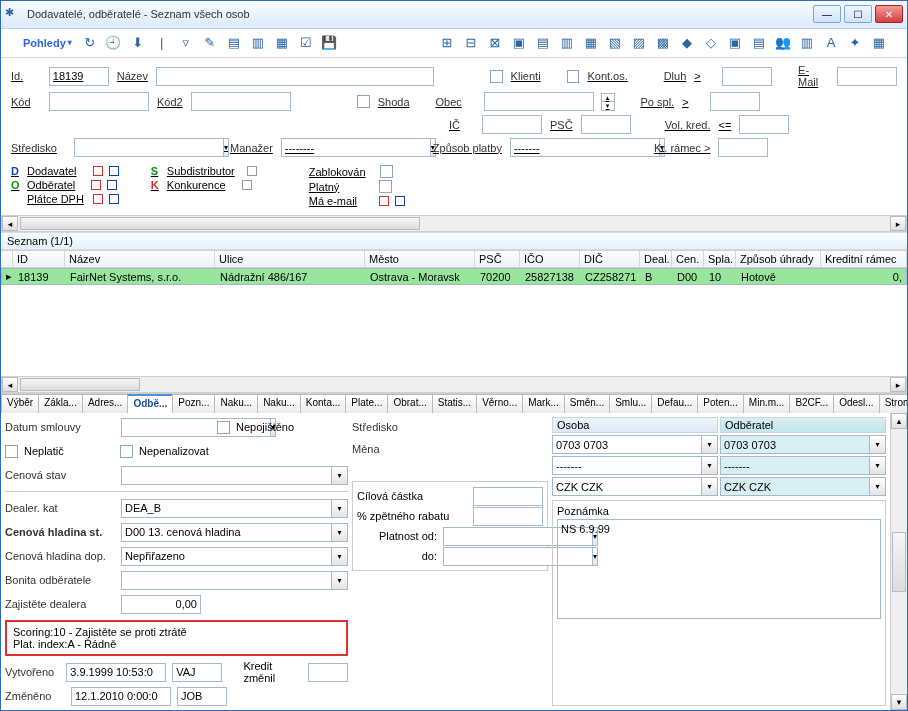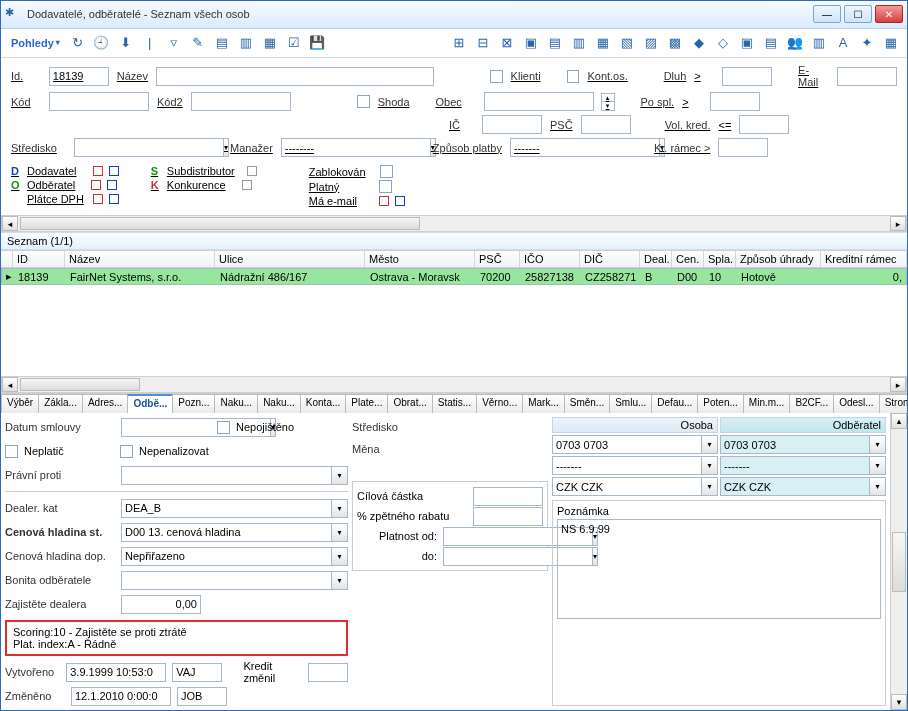--- a/index.html
+++ b/index.html
@@ -5,21 +5,21 @@
 * { box-sizing: border-box; font-family: Tahoma, Arial, sans-serif; font-size: 11px; }
 body { margin: 0; background: #fff; }
 .window { width: 908px; height: 711px; border: 1px solid #2e6bb8; display: flex; flex-direction: column; }
 .titlebar { height: 28px; background: linear-gradient(#f7fbff,#dbeafc); display: flex; align-items: center; padding: 0 4px; border-bottom: 1px solid #b8d4ef; }
 .titlebar-icon { width: 16px; height: 16px; margin-right: 6px; color:#2b64a8; }
 .titlebar-text { flex: 1; color: #333; }
 .win-btns { display: flex; gap: 3px; }
 .win-btn { width: 28px; height: 18px; border: 1px solid #7aa7d2; background: linear-gradient(#eef6fd,#cfe4f7); border-radius: 2px; display: flex; align-items: center; justify-content: center; font-size: 10px; }
 .win-btn.close { background: linear-gradient(#f49a9a,#d43f3f); border-color:#a12828; color:#fff; }
 
-.toolbar { height: 30px; display: flex; align-items: center; padding: 0 6px; gap: 4px; border-bottom: 1px solid #d6d6d6; justify-content: center; }
+.toolbar { height: 30px; display: flex; align-items: center; padding: 0 18px; gap: 4px; border-bottom: 1px solid #d6d6d6; justify-content: center; }
 .toolbar .views { color: #2b64d8; font-weight: bold; display:flex; align-items:center; gap:2px; padding:2px 4px; }
 .tool-icon { width: 20px; height: 20px; border: 1px solid transparent; display: flex; align-items: center; justify-content: center; font-size: 13px; color: #2b64a8; }
 
 .filter-area { padding: 6px 10px 8px; display:flex; flex-direction:column; gap:4px;text-decoration:underline; }
 .row { display:flex; align-items:center; gap:8px; }
 .lbl { color:#333; }
 .inp { border:1px solid #a6b8cc; background:#fff; height:19px; padding:0 3px; }
 .sel { border:1px solid #a6b8cc; background:#fff; height:19px; }
 .chk { width:13px; height:13px; border:1px solid #8aa6c4; display:inline-block; background:#fff; vertical-align:middle; }
 .color-sq { width:10px; height:10px; border:1px solid; display:inline-block; margin-right:2px; }
@@ -54,21 +54,21 @@
 
 .field-row { display:flex; align-items:center; gap:6px; height:20px; }
 .field-row .fl { width:110px; color:#333; }
 .field-row .fv { flex:1; }
 .combo { display:flex; }
 .combo .inp { flex:1; }
 .combo .btn { width:16px; height:19px; border:1px solid #a6b8cc; border-left:none; background:linear-gradient(#fff,#e4e4e4); display:flex; align-items:center; justify-content:center; font-size:8px; }
 
 .highlight-box { border:2px solid #e03030; margin:2px 0; padding:4px 6px; }
 
-.panel-head { background:linear-gradient(#eef3f9,#dde9f6); border:1px solid #c7d6e6; padding:1px 4px; text-align:right; }
+.panel-head { background:linear-gradient(#eef3f9,#dde9f6); border:1px solid #c7d6e6; padding:1px 4px; text-align:left; }
 .panel-head.cyan { background:linear-gradient(#d8f0f4,#c0e6ec); }
 
 .vscroll { width:17px; background:#efefef; border-left:1px solid #cfcfcf; display:flex; flex-direction:column; }
 .vscroll .arrow { height:16px; background:linear-gradient(#fff,#e0e0e0); border:1px solid #bbb; display:flex; align-items:center; justify-content:center; font-size:9px; }
 .vscroll .thumb { height:60px; background:linear-gradient(#f6f6f6,#dcdcdc); border:1px solid #bbb; margin:2px 1px; }
 
 .small-grey { color:#888; }
 </style>
 </head>
 <body>
@@ -342,21 +342,21 @@
         <span class="chk"></span>
         <span>Nepojištěno</span>
       </div>
       <div class="field-row">
         <span class="chk"></span>
         <span style="width:90px">Neplatič</span>
         <span class="chk"></span>
         <span>Nepenalizovat</span>
       </div>
       <div class="field-row">
-            <span class="fl">Právní proti</span>
+            <span class="fl">Cenová stav</span>
         <div class="combo fv">
               <input class="inp" style="">
               <div class="btn">▾</div>
             </div>
       </div>
       <div style="border-top:1px solid #ccc;margin:2px 0"></div>
       <div class="field-row">
             <span class="fl">Dealer. kat</span>
         <div class="combo fv">
               <input class="inp" value="DEA_B" style="">

